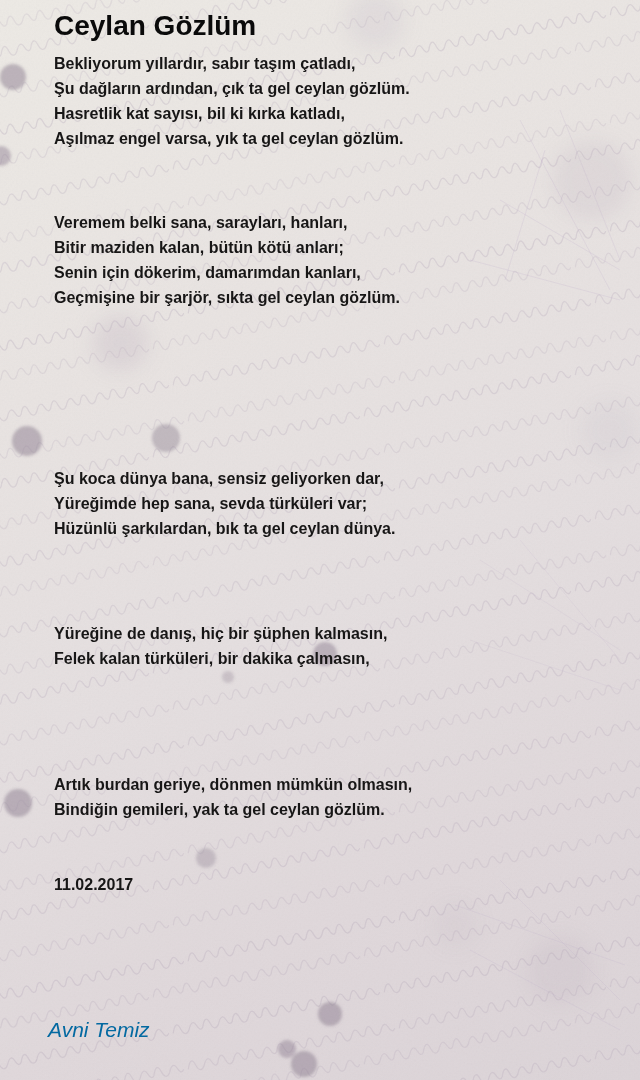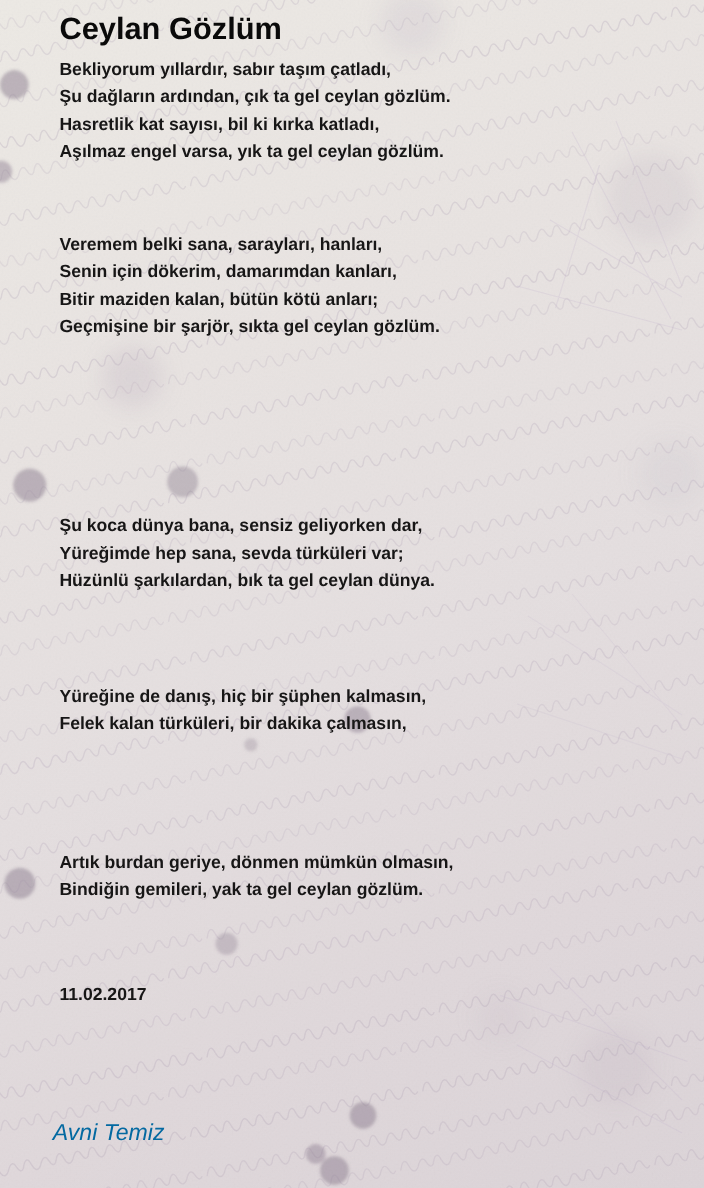--- a/index.html
+++ b/index.html
@@ -14,21 +14,21 @@
     position:absolute;left:54px;top:11px;margin:0;
     font-size:28px;line-height:30px;font-weight:bold;color:#0a0a0a;
   }
   .stanza{position:absolute;left:54px;font-size:16px;font-weight:bold;
     color:#171616;line-height:25px;white-space:nowrap;}
   .s1{top:51px}
   .s2{top:210px}
   .s3{top:466px}
   .s4{top:621px}
   .s5{top:772px}
-  .date{position:absolute;left:54px;top:876px;font-size:16px;font-weight:bold;color:#171616;margin-top:20px;}
+  .date{position:absolute;left:54px;top:876px;font-size:16px;font-weight:bold;color:#171616;}
   .author{position:absolute;left:48px;top:1018px;font-size:21px;font-style:italic;color:#0369a1;}
 </style>
 </head>
 <body>
 
 <div class="page">
 
   <svg class="bg-svg" viewBox="0 0 640 1080" xmlns="http://www.w3.org/2000/svg">
     <defs>
       <filter id="paperNoise" x="0" y="0" width="100%" height="100%">
@@ -127,22 +127,22 @@
 
     <div class="stanza s1">
       <div class="line">Bekliyorum yıllardır, sabır taşım çatladı,</div>
       <div class="line">Şu dağların ardından, çık ta gel ceylan gözlüm.</div>
       <div class="line">Hasretlik kat sayısı, bil ki kırka katladı,</div>
       <div class="line">Aşılmaz engel varsa, yık ta gel ceylan gözlüm.</div>
     </div>
 
     <div class="stanza s2">
       <div class="line">Veremem belki sana, sarayları, hanları,</div>
+      <div class="line">Bitir maziden kalan, bütün kötü anları;</div>
       <div class="line">Senin için dökerim, damarımdan kanları,</div>
-      <div class="line">Bitir maziden kalan, bütün kötü anları;</div>
       <div class="line">Geçmişine bir şarjör, sıkta gel ceylan gözlüm.</div>
     </div>
 
     <div class="stanza s3">
       <div class="line">Şu koca dünya bana, sensiz geliyorken dar,</div>
       <div class="line">Yüreğimde hep sana, sevda türküleri var;</div>
       <div class="line">Hüzünlü şarkılardan, bık ta gel ceylan dünya.</div>
     </div>
 
     <div class="stanza s4">

